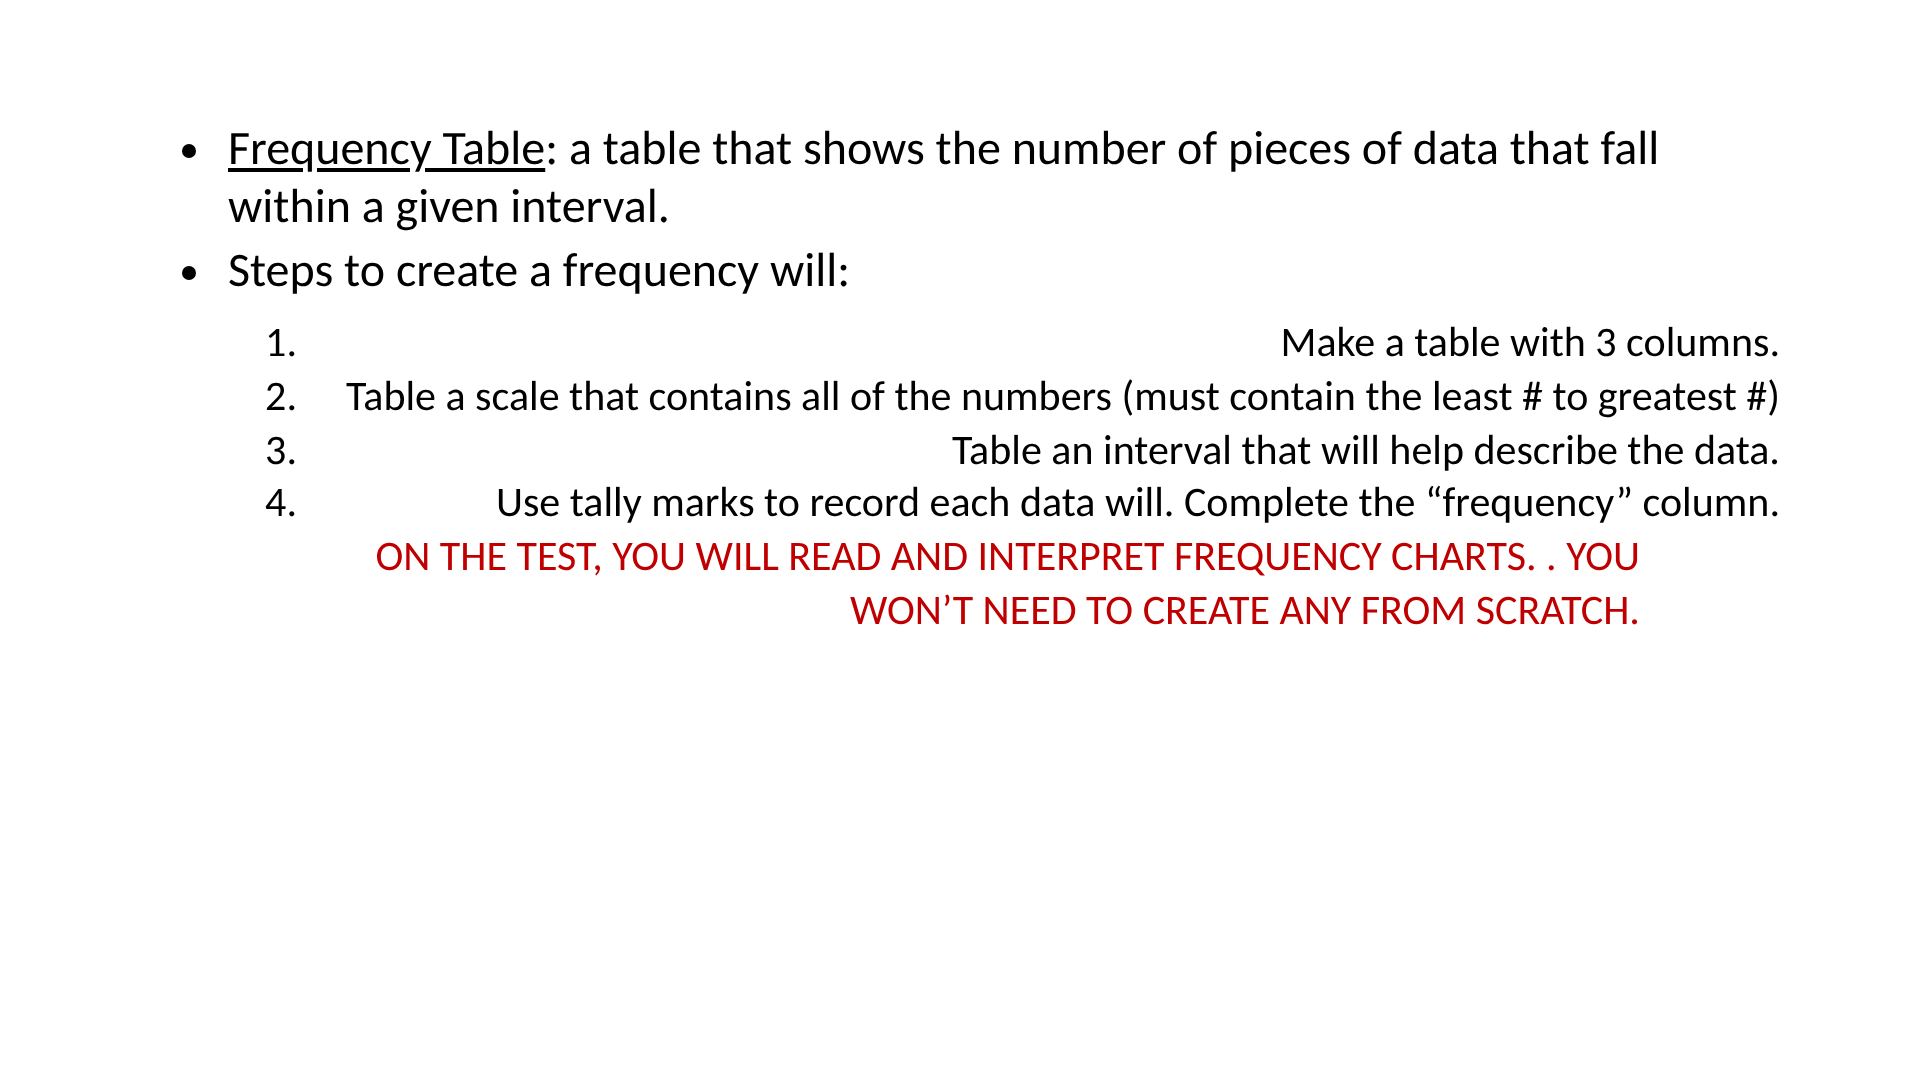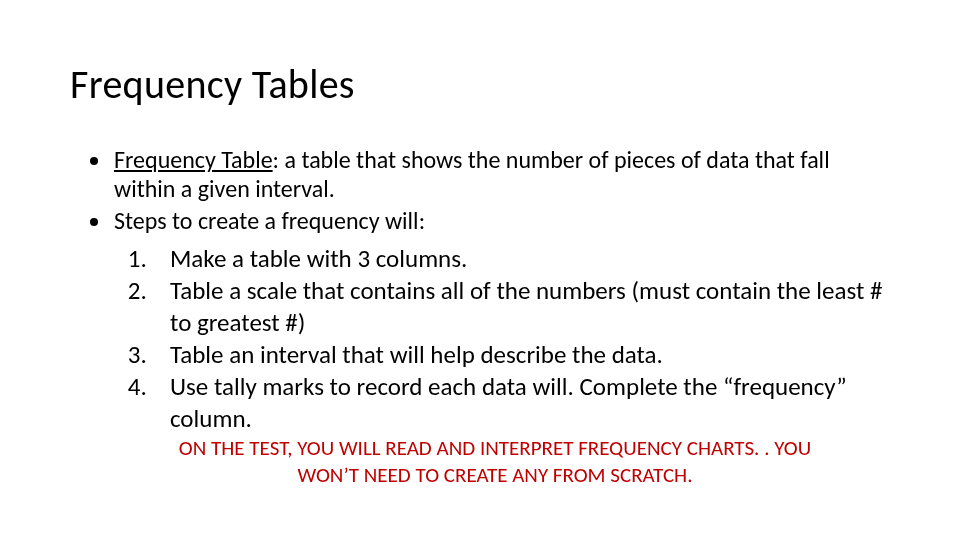--- a/index.html
+++ b/index.html
@@ -33,45 +33,45 @@
     line-height: 1.22;
   }
   ul.bullets > li {
     margin-bottom: 2px;
     padding-left: 2px;
     margin-left: 20px;
   }
   .term { text-decoration: underline; }
 
   ol.steps {
-    font-size: 25px;
+    font-size: 21px;
     line-height: 1.28;
     margin: 6px 0 0 70px;
     padding-left: 18px;
+    text-align: right;
   }
   ol.steps li {
     margin-bottom: 0;
     padding-left: 12px;
   }
   ol.steps li::marker { content: counter(list-item) ".\00a0\00a0"; }
 
   .note {
     font-size: 21px;
     line-height: 1.28;
-    text-align: center;
+    text-align: right;
     margin: 0 70px 0 100px;
     color: #c00000;
   }
 </style>
 </head>
 <body>
 
 <div class="slide">
 
-  <h1 class="title">Frequency Tables</h1>
 
   <ul class="bullets">
     <li>
       <span class="term">Frequency Table</span><span>: a table that shows the number of pieces of data that fall within a given interval.</span>
     </li>
     <li>Steps to create a frequency will:</li>
   </ul>
 
   <ol class="steps">
     <li>Make a table with 3 columns.</li>

